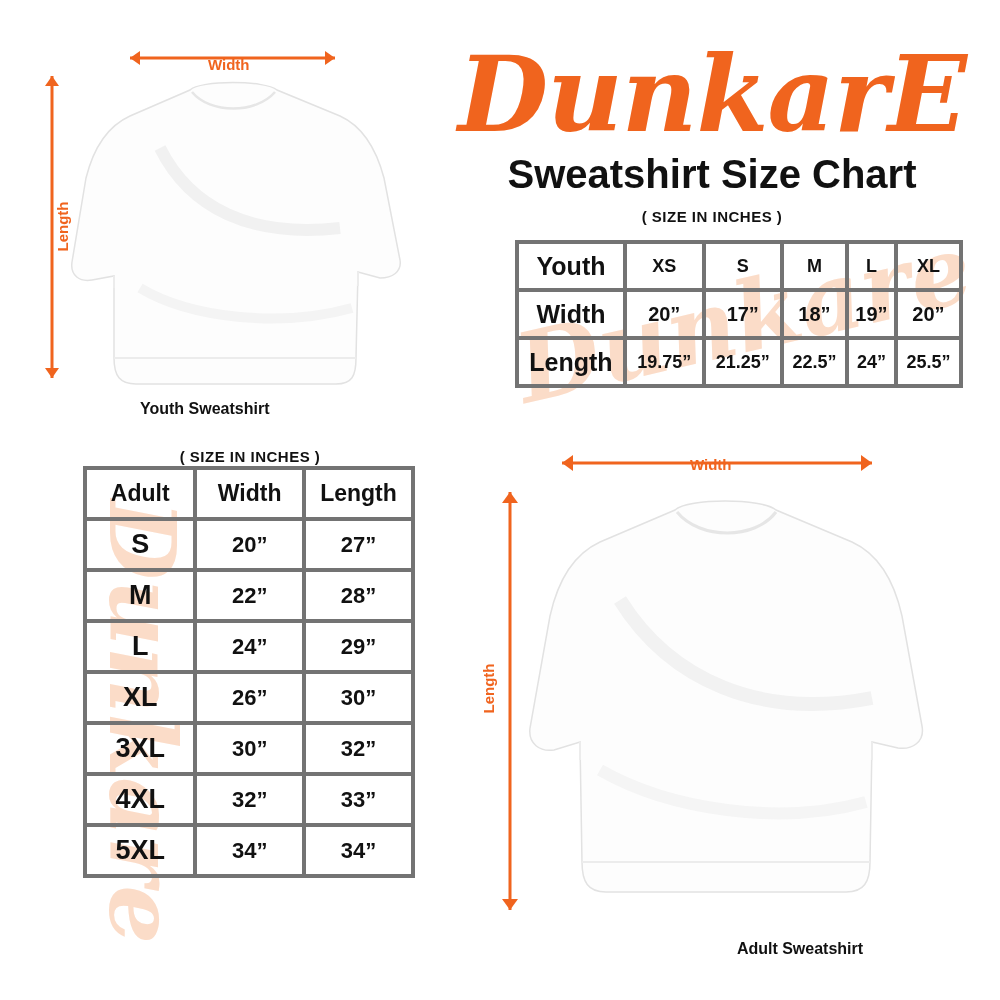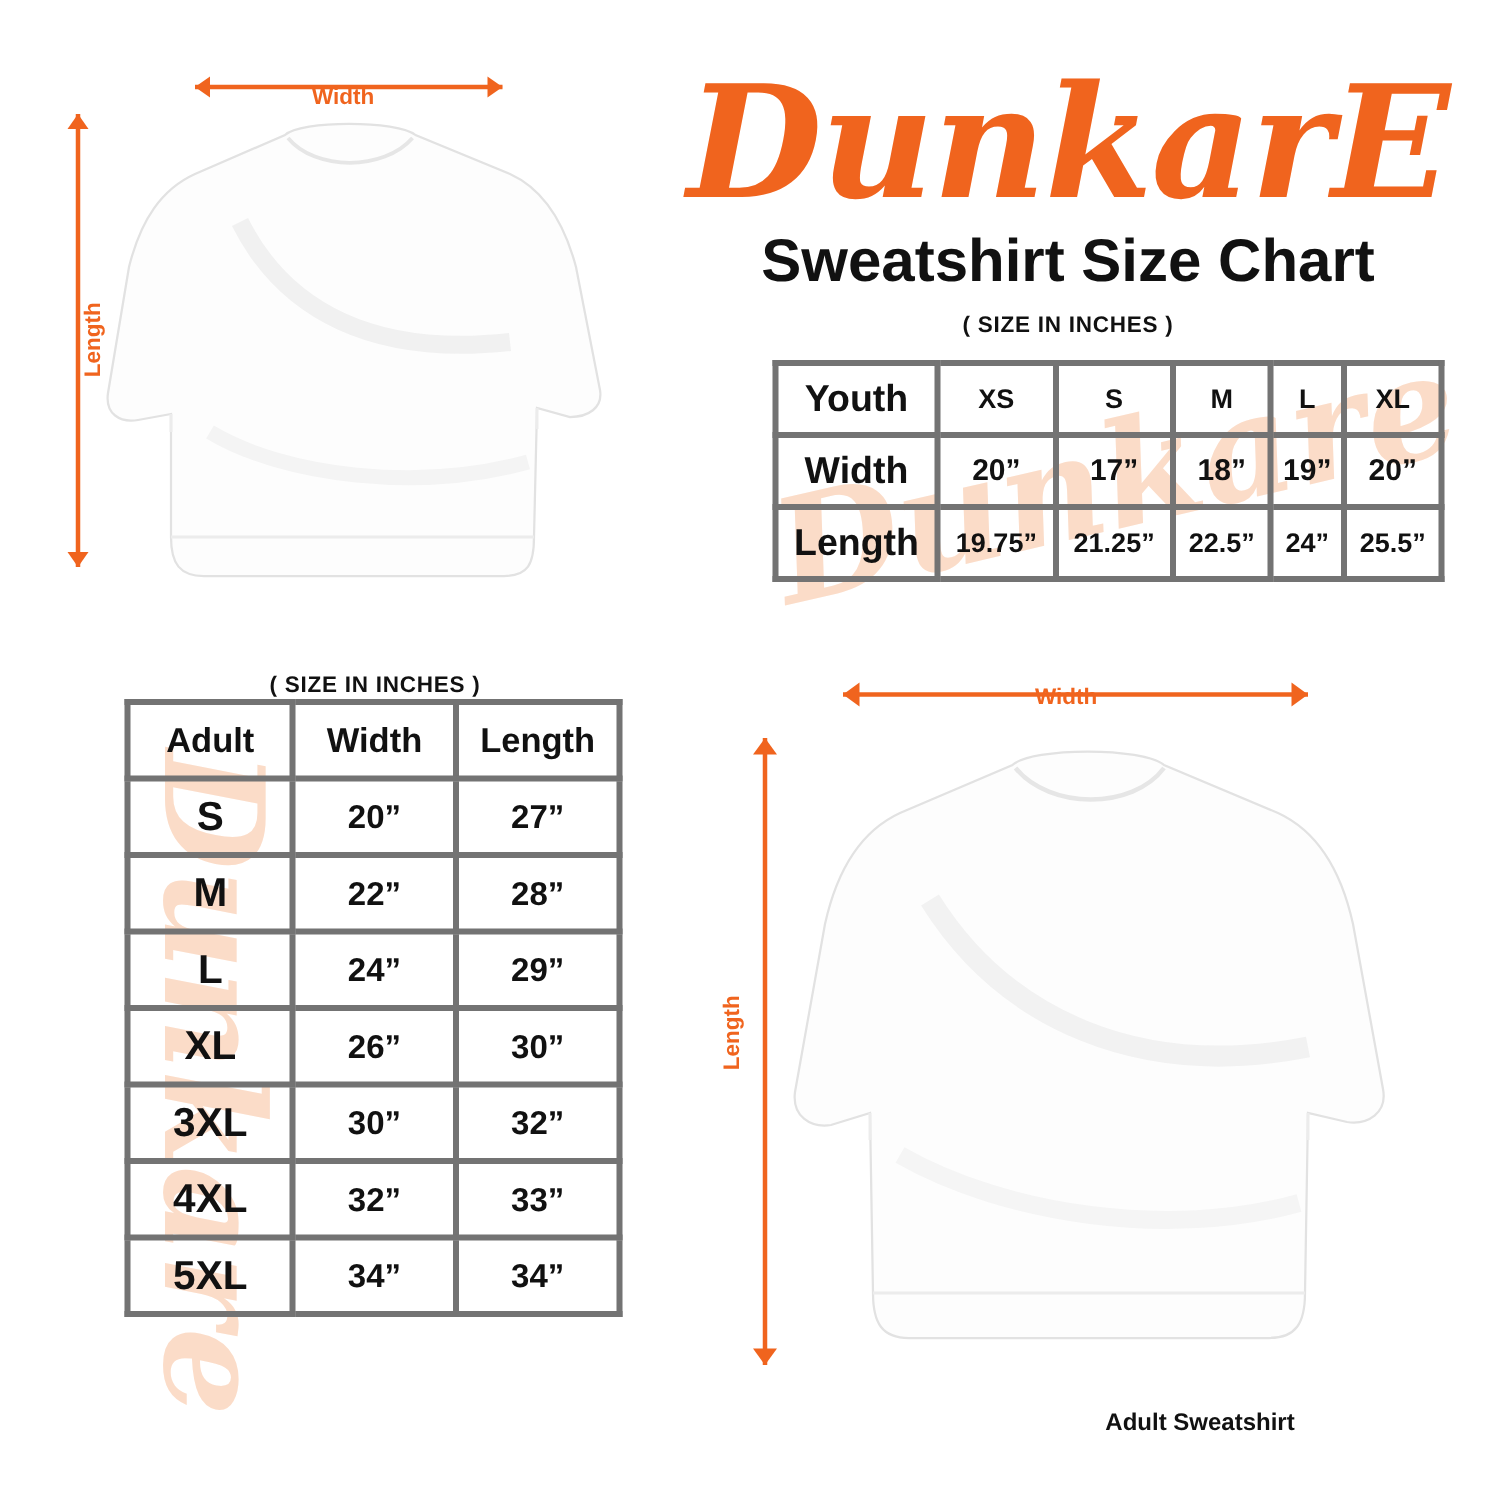--- a/index.html
+++ b/index.html
@@ -175,20 +175,21 @@
         <path d="M74,330 L316,330" fill="none" stroke="#ececec" stroke-width="2"></path>
         <path d="M318,244 L318,258" fill="none" stroke="#ececec" stroke-width="2"></path>
         <path d="M74,248 L74,260" fill="none" stroke="#ececec" stroke-width="2"></path>
         <path d="M120,120 C150,180 210,210 300,200" fill="none" stroke="#f1f1f1" stroke-width="12"></path>
         <path d="M100,260 C150,290 240,300 312,280" fill="none" stroke="#f4f4f4" stroke-width="10"></path>
       </g>
     </svg>
     <div class="dim-label" style="left:168px; top:28px;">Width</div>
     <div class="dim-label vert" style="left:-8px; top:190px; width:60px; text-align:center;">Length</div>
   </div>
+  <div class="shirt-caption" style="left:140px; top:400px; width:390px; text-align:left;">Youth Sweatshirt</div>
 
   <table id="youth-table">
     <tbody>
       <tr>
         <td class="rowhead">Youth</td>
         <td class="size">XS</td>
         <td class="size">S</td>
         <td class="size">M</td>
         <td class="size">L</td>
         <td class="size">XL</td>

